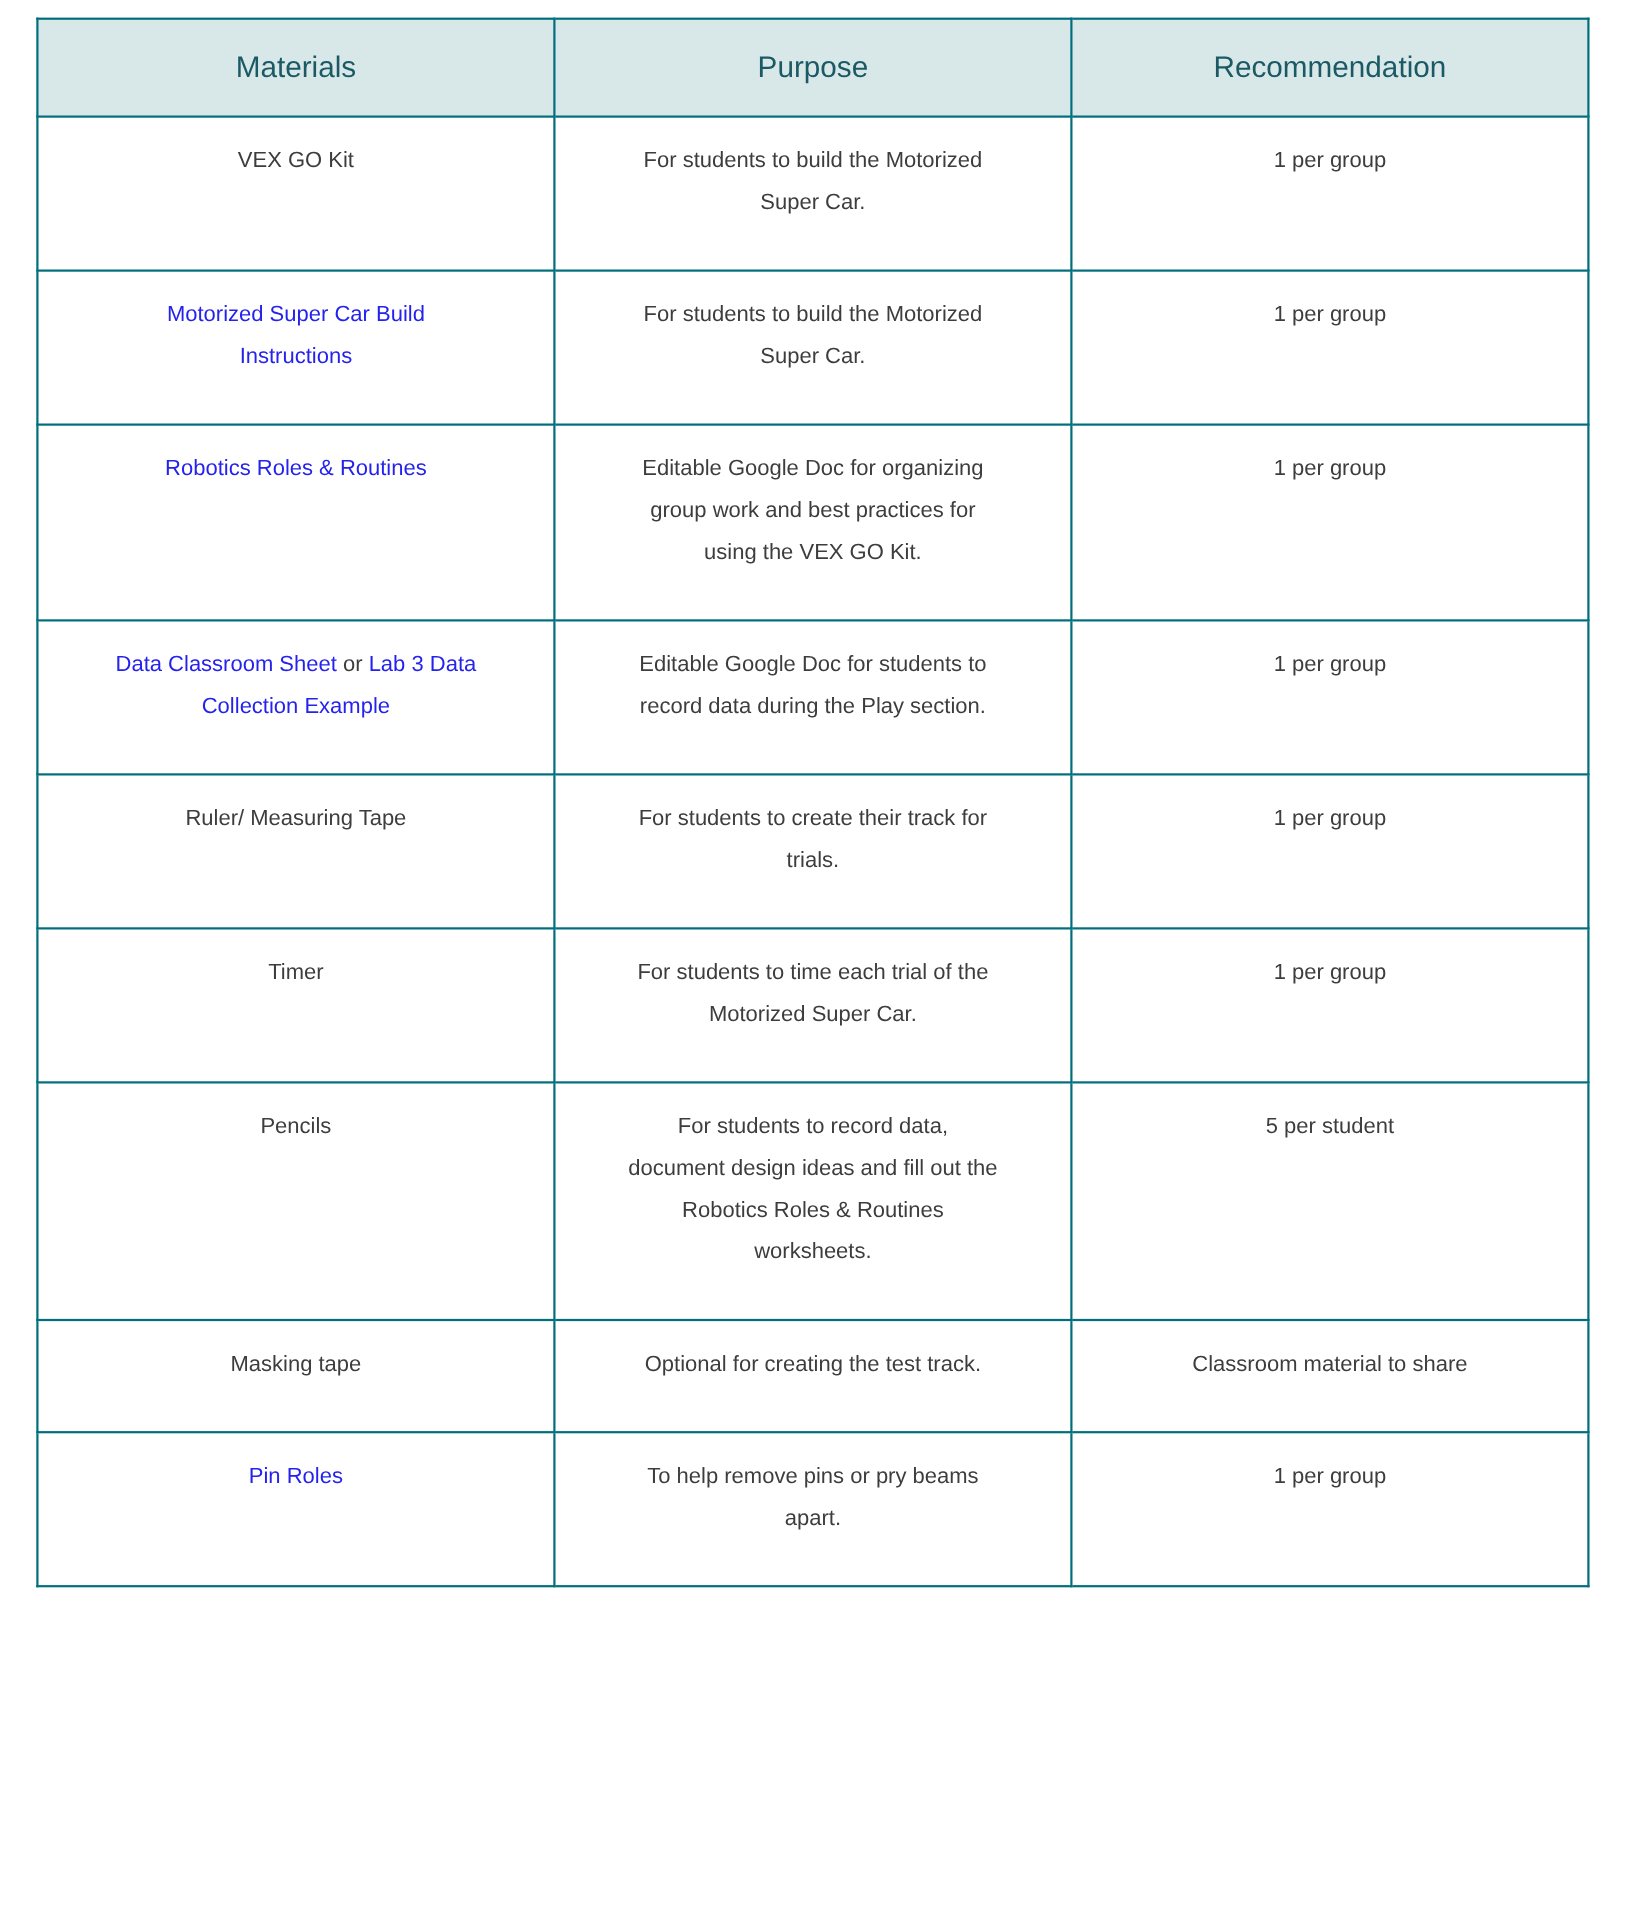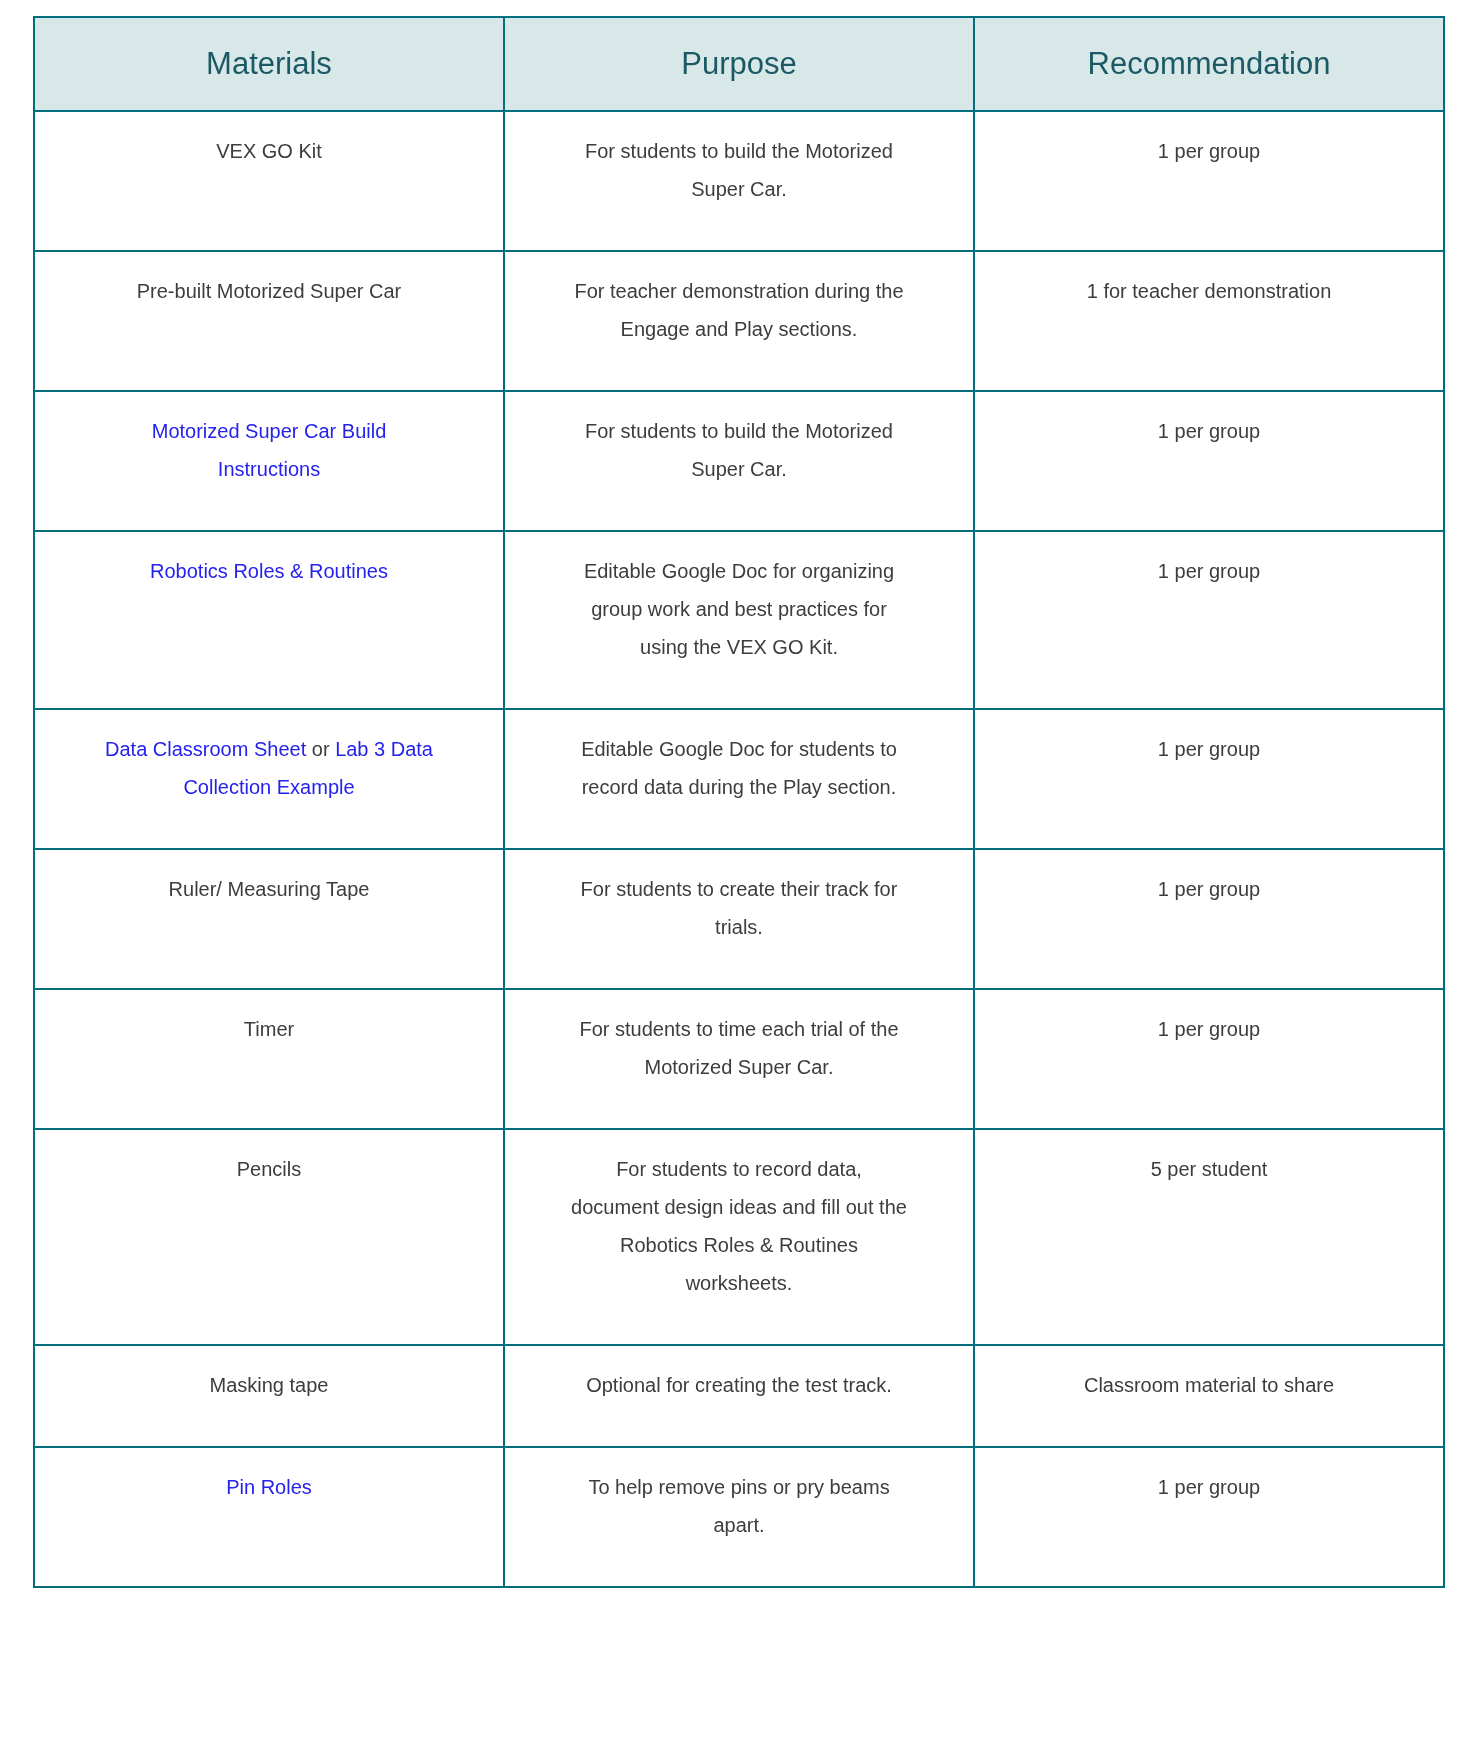--- a/index.html
+++ b/index.html
@@ -26,21 +26,21 @@
   table.materials-table {
     width: 100%;
     border-collapse: collapse;
     border: 2px solid var(--border-teal);
     table-layout: fixed;
   }
   table.materials-table th {
     width: 33.33%;
     background: var(--header-bg);
     color: var(--header-text);
-    font-size: 31px;
+    font-size: 27px;
     font-weight: 400;
     text-align: center;
     padding: 28px 14px;
     border: 2px solid var(--border-teal);
   }
   table.materials-table td {
     border: 2px solid var(--border-teal);
     vertical-align: top;
     text-align: center;
     padding: 20px 28px 42px 28px;
@@ -66,26 +66,20 @@
         <th>Purpose</th>
         <th>Recommendation</th>
       </tr>
     </thead>
     <tbody id="table-body">
         <tr>
           <td><span>VEX GO Kit</span></td>
           <td>For students to build the Motorized
 Super Car.</td>
           <td>1 per group</td>
-        </tr>
-        <tr>
-          <td><span>Pre-built Motorized Super Car</span></td>
-          <td>For teacher demonstration during the
-Engage and Play sections.</td>
-          <td>1 for teacher demonstration</td>
         </tr>
         <tr>
           <td><a href="#" class="material-link">Motorized Super Car Build
 Instructions</a></td>
           <td>For students to build the Motorized
 Super Car.</td>
           <td>1 per group</td>
         </tr>
         <tr>
           <td><a href="#" class="material-link">Robotics Roles &amp; Routines</a></td>

